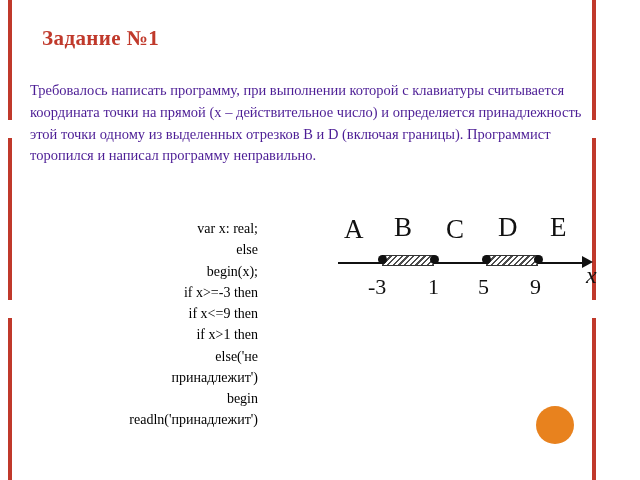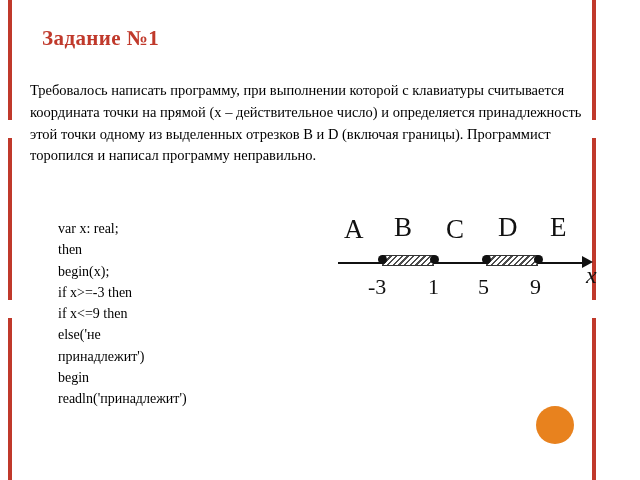--- a/index.html
+++ b/index.html
@@ -45,33 +45,33 @@
     color: #c0392b;
     letter-spacing: 0.4px;
   }
   .body-text {
     position: absolute;
     left: 30px;
     top: 80px;
     width: 578px;
     font-size: 14.5px;
     line-height: 1.5;
-    color: #000000;
+    color: #4c1d95;
     text-align: left;
   }
   .code {
     position: absolute;
     left: 58px;
     top: 218px;
     width: 200px;
     font-size: 14px;
     line-height: 1.52;
     color: #000000;
   }
-  .code div { white-space: pre; }
+  .code div { white-space: pre; text-align: right; }
 
   
   .figure {
     position: absolute;
     left: 330px;
     top: 200px;
     width: 280px;
     height: 110px;
   }
   .fig-letter {
@@ -152,24 +152,25 @@
     <div class="rail-gap" style="top:120px;"></div>
     <div class="rail-gap" style="top:300px;"></div>
   </div>
 
   <div class="title">Задание №1</div>
 
   <div class="body-text">Требовалось написать программу, при выполнении которой с клавиатуры считывается координата точки на прямой (x – действительное число) и определяется принадлежность этой точки одному из выделенных отрезков B и D (включая границы). Программист торопился и написал программу неправильно.</div>
 
   <div class="code">
     <div>var x: real;</div>
-    <div>then</div>
+    <div>else</div>
     <div>begin(x);</div>
     <div>if x&gt;=-3 then</div>
     <div>if x&lt;=9 then</div>
+    <div>if x&gt;1 then</div>
     <div>else('не</div>
     <div>принадлежит')</div>
     <div>begin</div>
     <div>readln('принадлежит')</div>
   </div>
 
   <div class="figure">
     <div class="fig-letter" style="left:14px; top:14px;">A</div>
     <div class="fig-letter" style="left:64px; top:12px;">B</div>
     <div class="fig-letter" style="left:116px; top:14px;">C</div>

